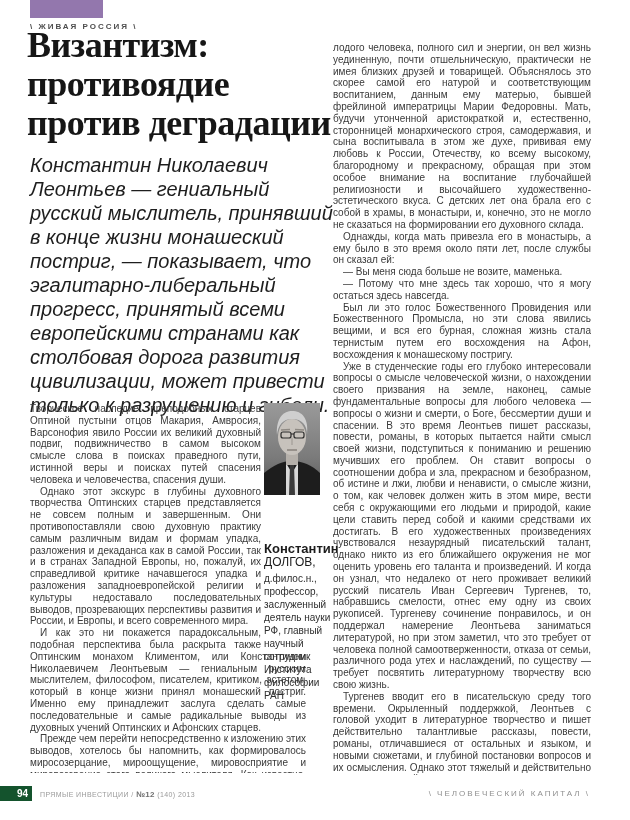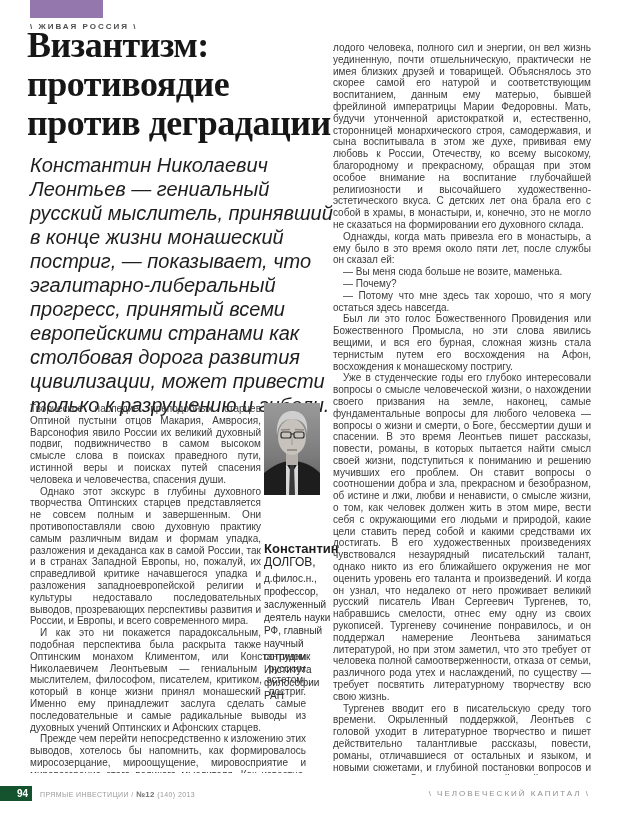--- a/index.html
+++ b/index.html
@@ -119,21 +119,20 @@
       <div class="nm1">Константин</div>
       <div class="nm2">ДОЛГОВ,</div>
       <div class="bio">д.филос.н., профессор, заслуженный деятель науки РФ, главный научный сотрудник Института философии РАН</div>
     </div>
   </div>
 
   <div class="col col-right">
     <p class="cont">лодого человека, полного сил и энергии, он вел жизнь уединенную, почти отшельническую, практически не имея близких друзей и товарищей. Объяснялось это скорее самой его натурой и соответствующим воспитанием, данным ему матерью, бывшей фрейлиной императрицы Марии Федоровны. Мать, будучи утонченной аристократкой и, естественно, сторонницей монархического строя, самодержавия, и сына воспитывала в этом же духе, прививая ему любовь к России, Отечеству, ко всему высокому, благородному и прекрасному, обращая при этом особое внимание на воспитание глубочайшей религиозности и высочайшего художественно-эстетического вкуса. С детских лет она брала его с собой в храмы, в монастыри, и, конечно, это не могло не сказаться на формировании его духовного склада.</p>
     <p>Однажды, когда мать привезла его в монастырь, а ему было в это время около пяти лет, после службы он сказал ей:</p>
     <p>— Вы меня сюда больше не возите, маменька.</p>
-    <p>— Почему?</p>
     <p>— Потому что мне здесь так хорошо, что я могу остаться здесь навсегда.</p>
     <p>Был ли это голос Божественного Провидения или Божественного Промысла, но эти слова явились вещими, и вся его бурная, сложная жизнь стала тернистым путем его восхождения на Афон, восхождения к монашескому постригу.</p>
     <p>Уже в студенческие годы его глубоко интересовали вопросы о смысле человеческой жизни, о нахождении своего призвания на земле, наконец, самые фундаментальные вопросы для любого человека — вопросы о жизни и смерти, о Боге, бессмертии души и спасении. В это время Леонтьев пишет рассказы, повести, романы, в которых пытается найти смысл своей жизни, подступиться к пониманию и решению мучивших его проблем. Он ставит вопросы о соотношении добра и зла, прекрасном и безобразном, об истине и лжи, любви и ненависти, о смысле жизни, о том, как человек должен жить в этом мире, вести себя с окружающими его людьми и природой, какие цели ставить перед собой и какими средствами их достигать. В его художественных произведениях чувствовался незаурядный писательский талант, однако никто из его ближайшего окружения не мог оценить уровень его таланта и произведений. И когда он узнал, что недалеко от него проживает великий русский писатель Иван Сергеевич Тургенев, то, набравшись смелости, отнес ему одну из своих рукописей. Тургеневу сочинение понравилось, и он поддержал намерение Леонтьева заниматься литературой, но при этом заметил, что это требует от человека полной самоотверженности, отказа от семьи, различного рода утех и наслаждений, по существу — требует посвятить литературному творчеству всю свою жизнь.</p>
     <p>Тургенев вводит его в писательскую среду того времени. Окрыленный поддержкой, Леонтьев с головой уходит в литературное творчество и пишет действительно талантливые рассказы, повести, романы, отличавшиеся от остальных и языком, и новыми сюжетами, и глубиной постановки вопросов и их осмысления. Однако этот тяжелый и действительно самоотверженный труд не принес ему того душевного удовлетворения, на которое он рассчитывал, и он опять начинает метаться в поисках жизненного пути.</p>
 
   </div>
 
   <div class="pagenum">94</div>
   <div class="journal"><span>ПРЯМЫЕ ИНВЕСТИЦИИ / </span><span class="issue">№12</span><span> (140) 2013</span></div>
   <div class="section-label">\ ЧЕЛОВЕЧЕСКИЙ КАПИТАЛ \</div>

